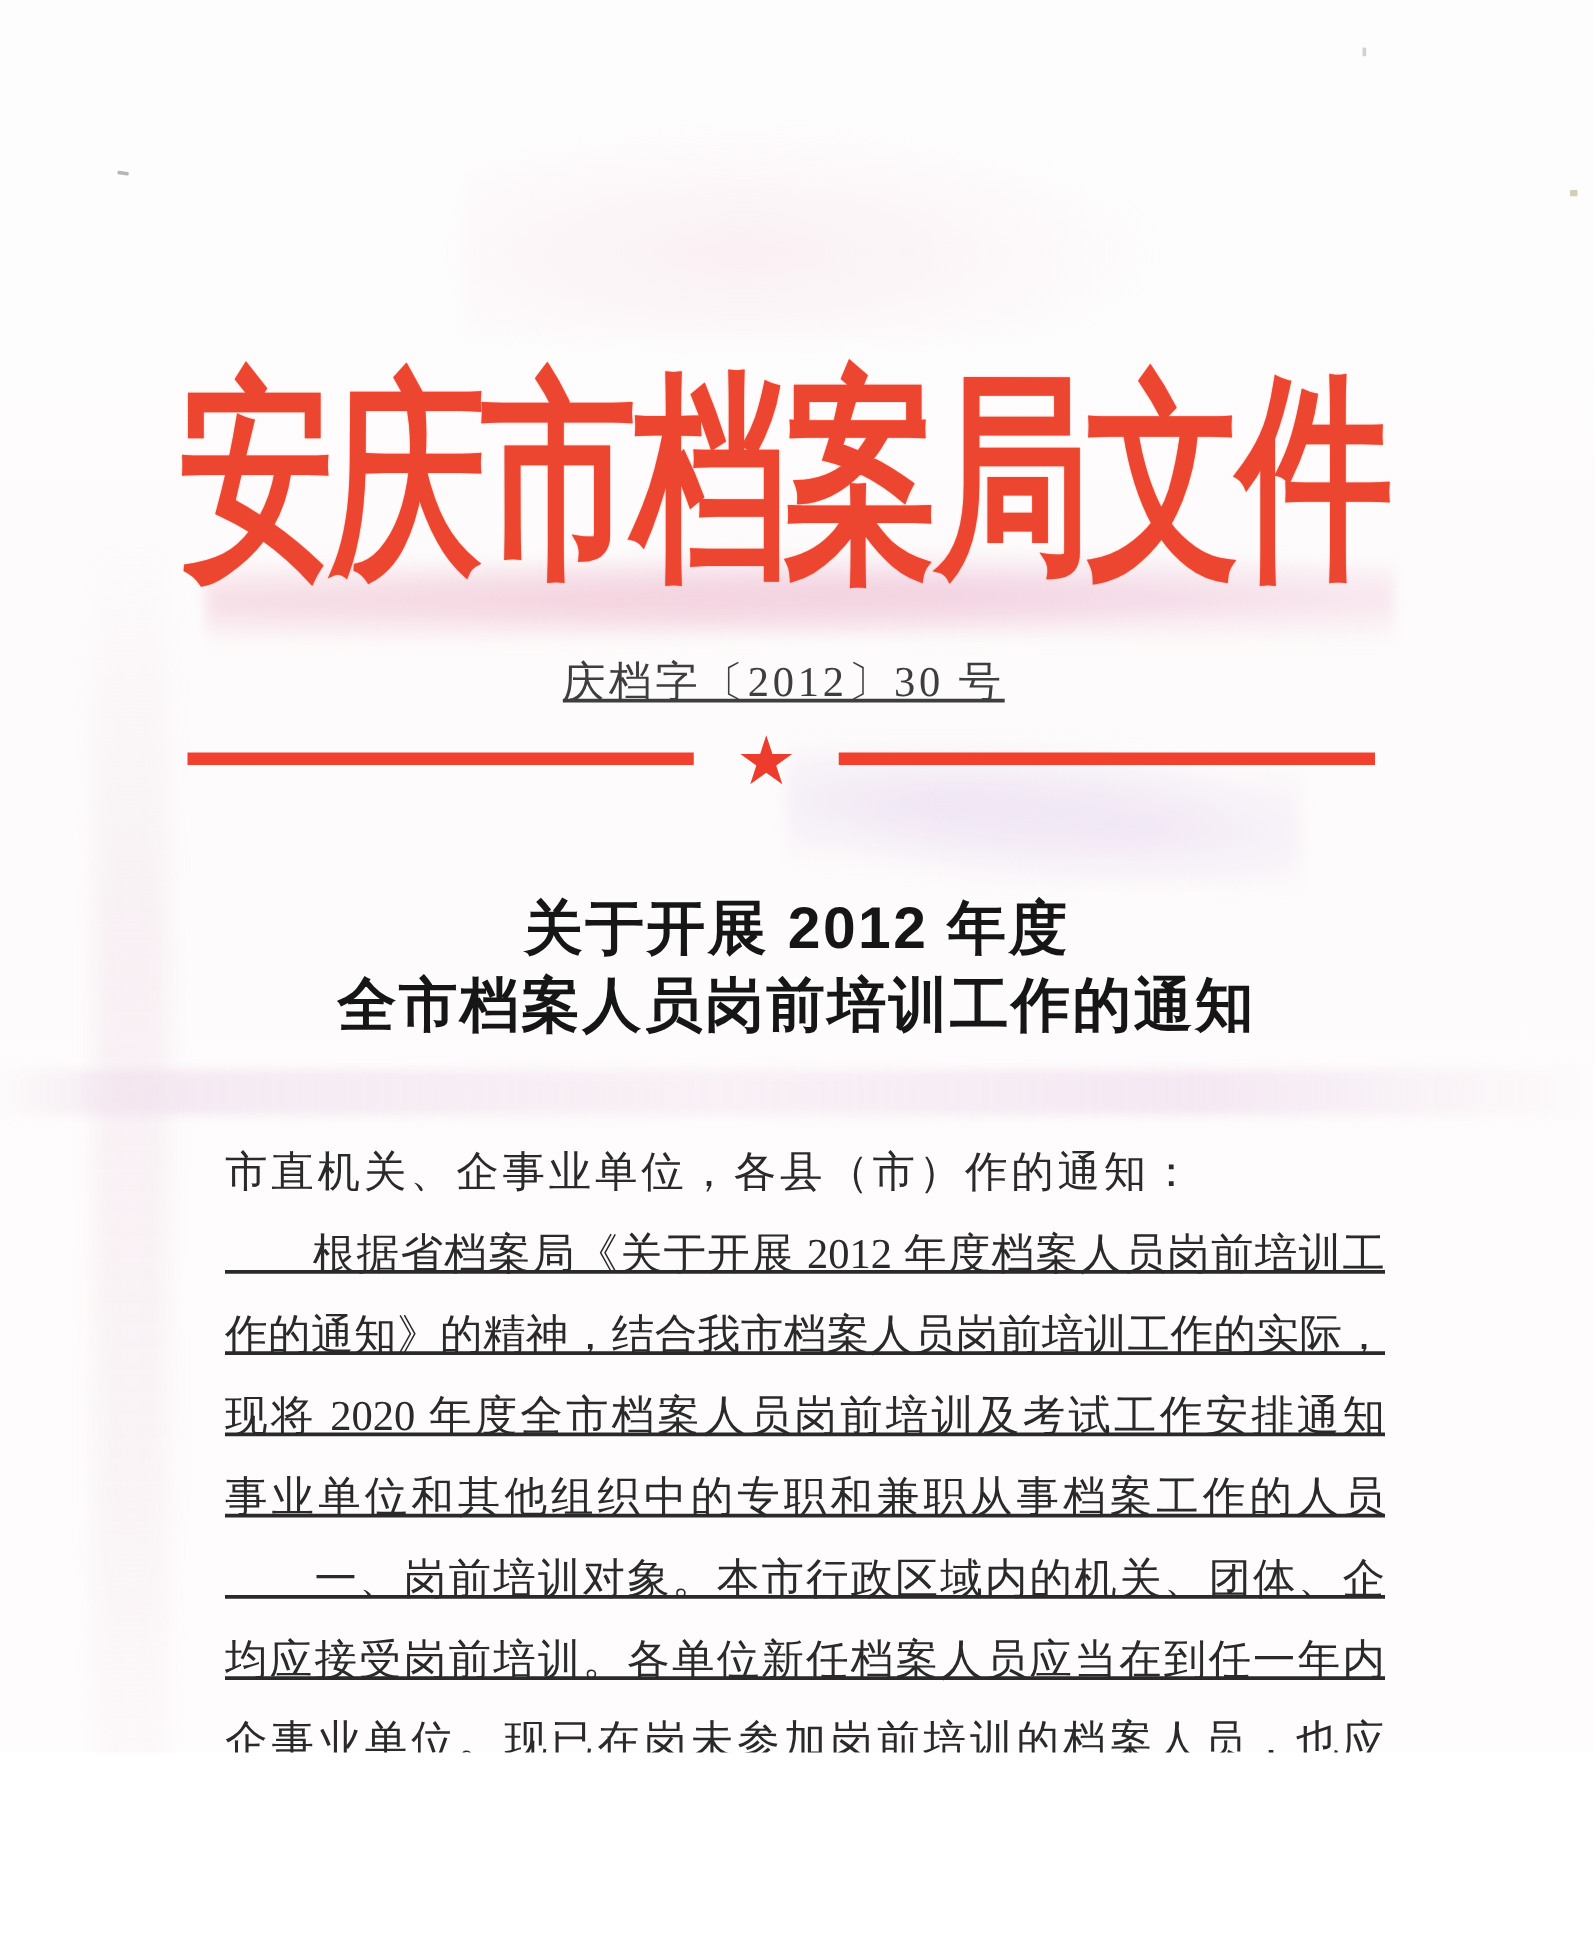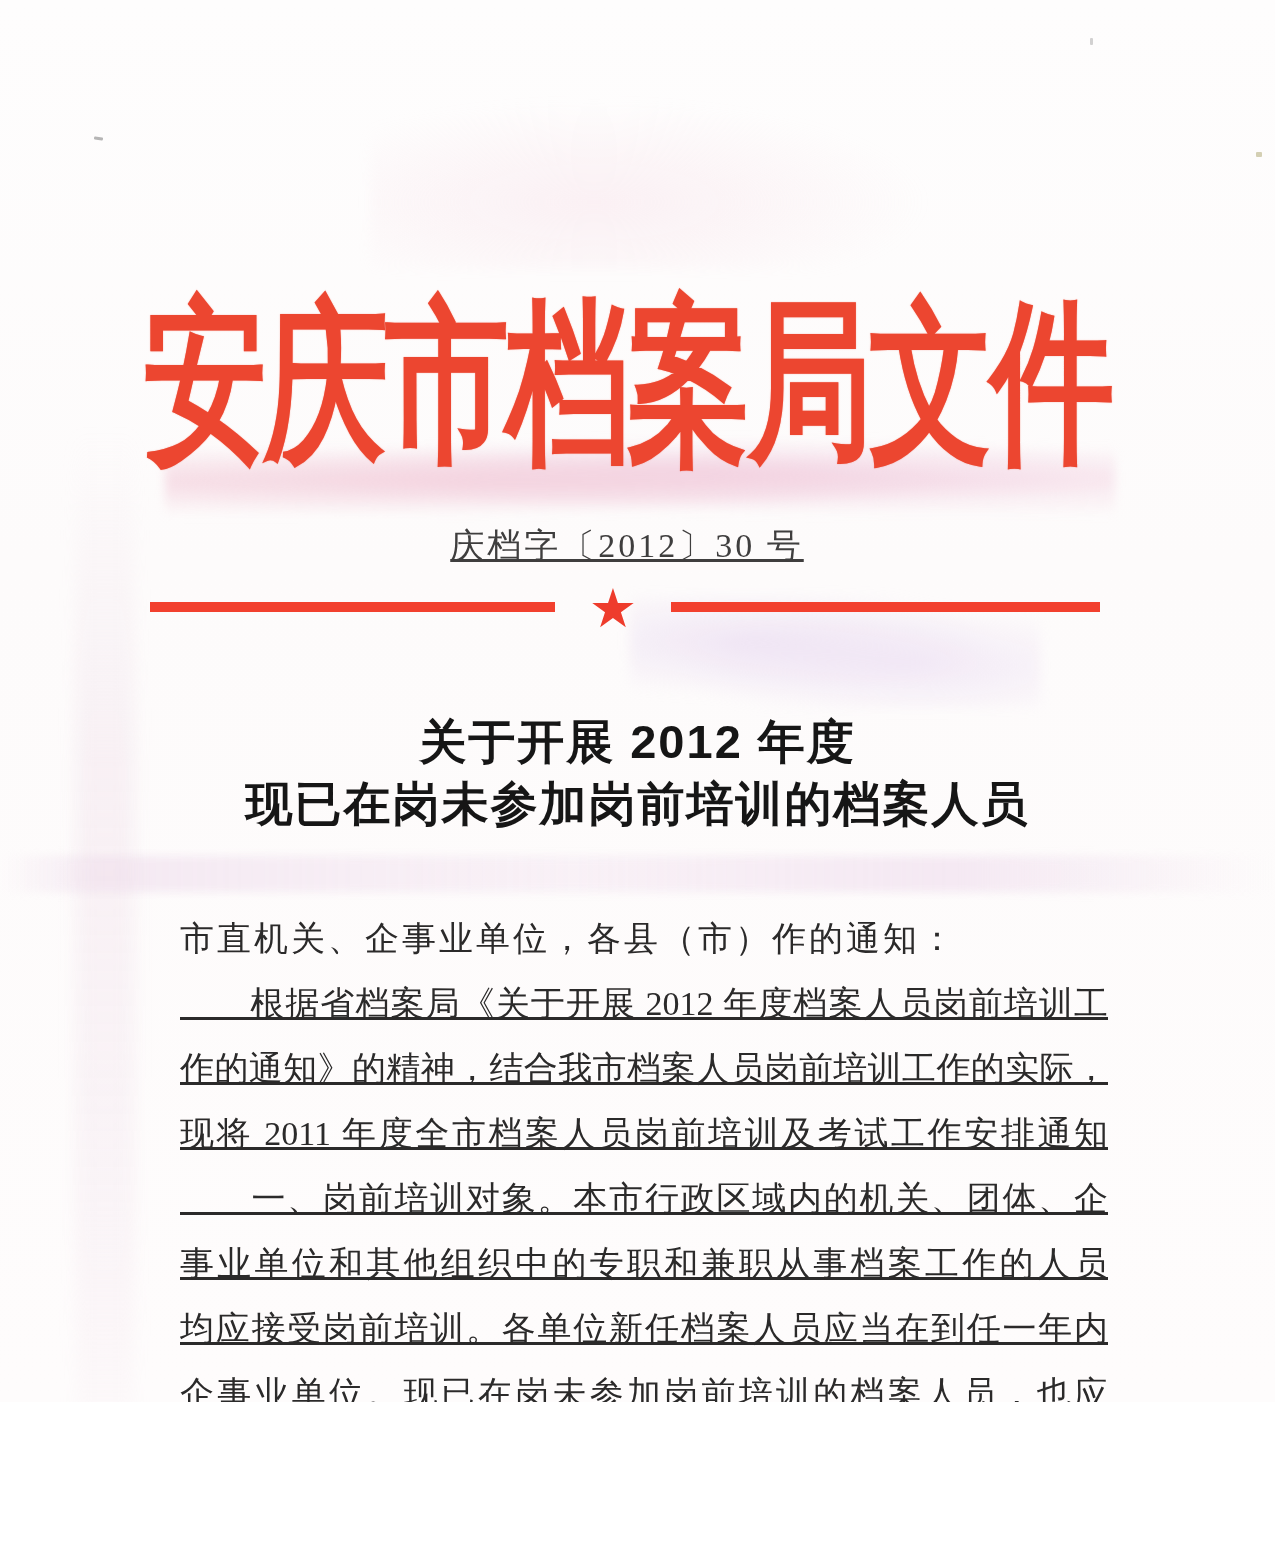--- a/index.html
+++ b/index.html
@@ -168,28 +168,28 @@
   <div class="divider">
     <span class="seg seg-left"></span>
     <span class="star-wrap">
       <span class="star">★</span>
     </span>
     <span class="seg seg-right"></span>
   </div>
 
   <div class="notice-title">
     <div>关于开展 2012 年度</div>
-    <div>现已在岗未参加岗前培训的档案人员</div>
+    <div>全市档案人员岗前培训工作的通知</div>
   </div>
 
   <div class="body-text">
     <div class="line">市直机关、企事业单位，各县（市）作的通知：</div>
     <div class="line fill">　　根据省档案局《关于开展 2012 年度档案人员岗前培训工</div>
     <div class="line fill">作的通知》的精神，结合我市档案人员岗前培训工作的实际，</div>
-    <div class="line fill">现将 2011 年度全市档案人员岗前培训及考试工作安排通知</div>
+    <div class="line fill">现将 2020 年度全市档案人员岗前培训及考试工作安排通知</div>
+    <div class="line fill">事业单位和其他组织中的专职和兼职从事档案工作的人员</div>
     <div class="line fill">　　一、岗前培训对象。本市行政区域内的机关、团体、企</div>
-    <div class="line fill">事业单位和其他组织中的专职和兼职从事档案工作的人员</div>
     <div class="line fill">均应接受岗前培训。各单位新任档案人员应当在到任一年内</div>
     <div class="line fill">企事业单位。现已在岗未参加岗前培训的档案人员，也应</div>
     <div class="line">参加岗前培训。</div>
   </div>
 
 </div>
 
 </body></html>

